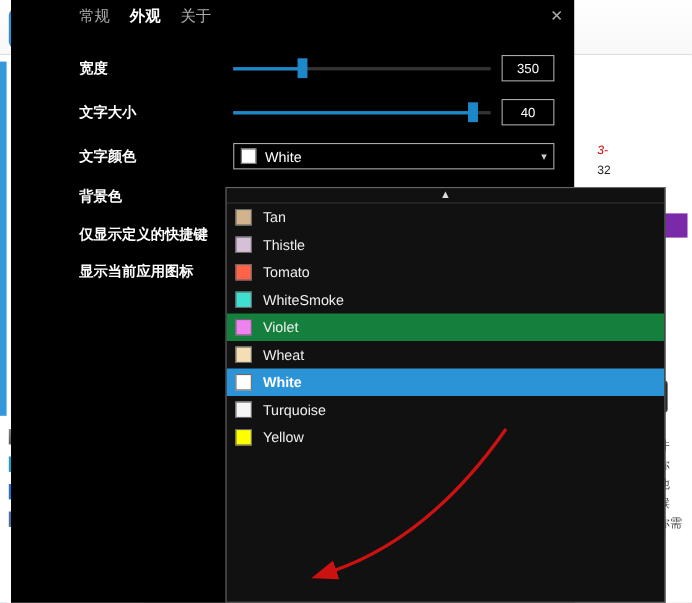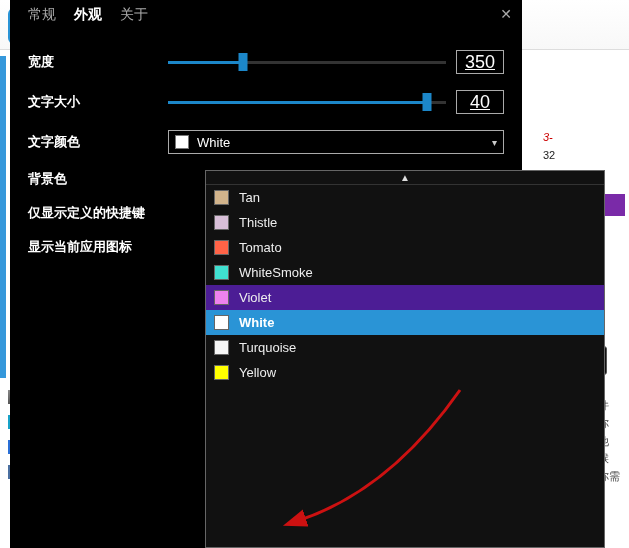--- a/index.html
+++ b/index.html
@@ -29,34 +29,34 @@
     background:#fff; padding:6px 0; font-size:12px;
   }
   .bg-sidebar .item{ display:flex; align-items:center; gap:6px; padding:4px 8px;}
   .bg-sidebar .sq{width:14px;height:14px;display:inline-block;}
   .rt-col { position:absolute; right:0; top:55px; width:90px; height:490px; background:#fff; font-size:11px; color:#444; padding:4px; line-height:1.6;}
   .rt-col .save-btn { background:#111; color:#eee; border:1px solid #555; padding:4px 14px; border-radius:3px; font-size:12px; display:inline-block; margin-top:130px; margin-left:10px;}
 
   
   .dialog {
     position:absolute; top:0; left:10px; width:512px; height:548px;
-    background:#000; color:#eee;
+    background:#000; color:#eee;padding-left:44px;
   }
   .dlg-tabs { display:flex; gap:18px; padding:6px 18px 0 18px; font-size:14px; color:#aaa;}
   .dlg-tabs .tab{cursor:pointer;}
   .dlg-tabs .tab.active{ color:#fff; font-weight:bold;text-align:center;}
   .dlg-close { position:absolute; top:6px; right:10px; color:#aaa; font-size:14px; cursor:pointer;}
 
   .row { display:flex; align-items:center; padding:8px 18px; gap:10px;}
   .label { width:130px; color:#fff; font-weight:bold; font-size:13px;}
   .slider { flex:1; position:relative; height:20px; display:flex; align-items:center;}
   .track { position:absolute; left:0; right:0; height:3px; background:#333;}
   .fill { position:absolute; left:0; height:3px; background:#1c87c9;}
   .knob { position:absolute; width:9px; height:18px; background:#1c87c9; top:1px; transform:translateX(-50%);}
-  .valbox { width:48px; height:24px; border:1px solid #aaa; background:#000; color:#fff; text-align:center; line-height:22px; font-size:18px;text-decoration:underline;}
+  .valbox { width:48px; height:24px; border:1px solid #aaa; background:#000; color:#fff; text-align:center; line-height:22px; font-size:12px;}
 
   
   .combo {
     flex:1; height:24px; border:1px solid #aaa; background:#000;
     display:flex; align-items:center; padding:0 6px; gap:8px; position:relative;
   }
   .swatch { width:14px; height:14px; border:1px solid #777;}
   .combo-text{ color:#fff; font-size:13px;}
   .combo-arrow{ position:absolute; right:6px; color:#ccc; font-size:10px;}
 
@@ -65,21 +65,21 @@
     position:absolute; left:195px; top:170px; width:400px; height:378px;
     background:#111; border:1px solid #666; overflow:hidden;
   }
   .dropdown .scroll-up {
     height:14px; text-align:center; color:#ddd; font-size:10px;
     border-bottom:1px solid #333; line-height:14px;
   }
   .dropdown .opt {
     display:flex; align-items:center; gap:10px; padding:5px 8px; color:#eee; font-size:13px;
   }
-  .dropdown .opt.hover { background:#4c1d95;}
+  .dropdown .opt.hover { background:#15803d;}
   .dropdown .opt.selected { background:#2a94d6; color:#fff; font-weight:bold;}
   .dropdown .sw{ width:15px; height:15px; border:1px solid #666; flex:none;}
 
   
   .arrow-svg{ position:absolute; left:280px; top:380px; pointer-events:none;}
 </style>
 </head>
 <body>
 
 <div class="bg-page">
@@ -189,20 +189,24 @@
           <span>Tomato</span>
         </div>
         <div class="opt">
           <span class="sw" style="background: rgb(64, 224, 208);"></span>
           <span>WhiteSmoke</span>
         </div>
         <div class="opt hover">
           <span class="sw" style="background: rgb(238, 130, 238);"></span>
           <span>Violet</span>
         </div>
+        <div class="opt">
+          <span class="sw" style="background: rgb(245, 222, 179);"></span>
+          <span>Wheat</span>
+        </div>
         <div class="opt selected">
           <span class="sw" style="background: rgb(255, 255, 255);"></span>
           <span>White</span>
         </div>
         <div class="opt">
           <span class="sw" style="background: rgb(245, 245, 245);"></span>
           <span>Turquoise</span>
         </div>
         <div class="opt">
           <span class="sw" style="background: rgb(255, 255, 0);"></span>

